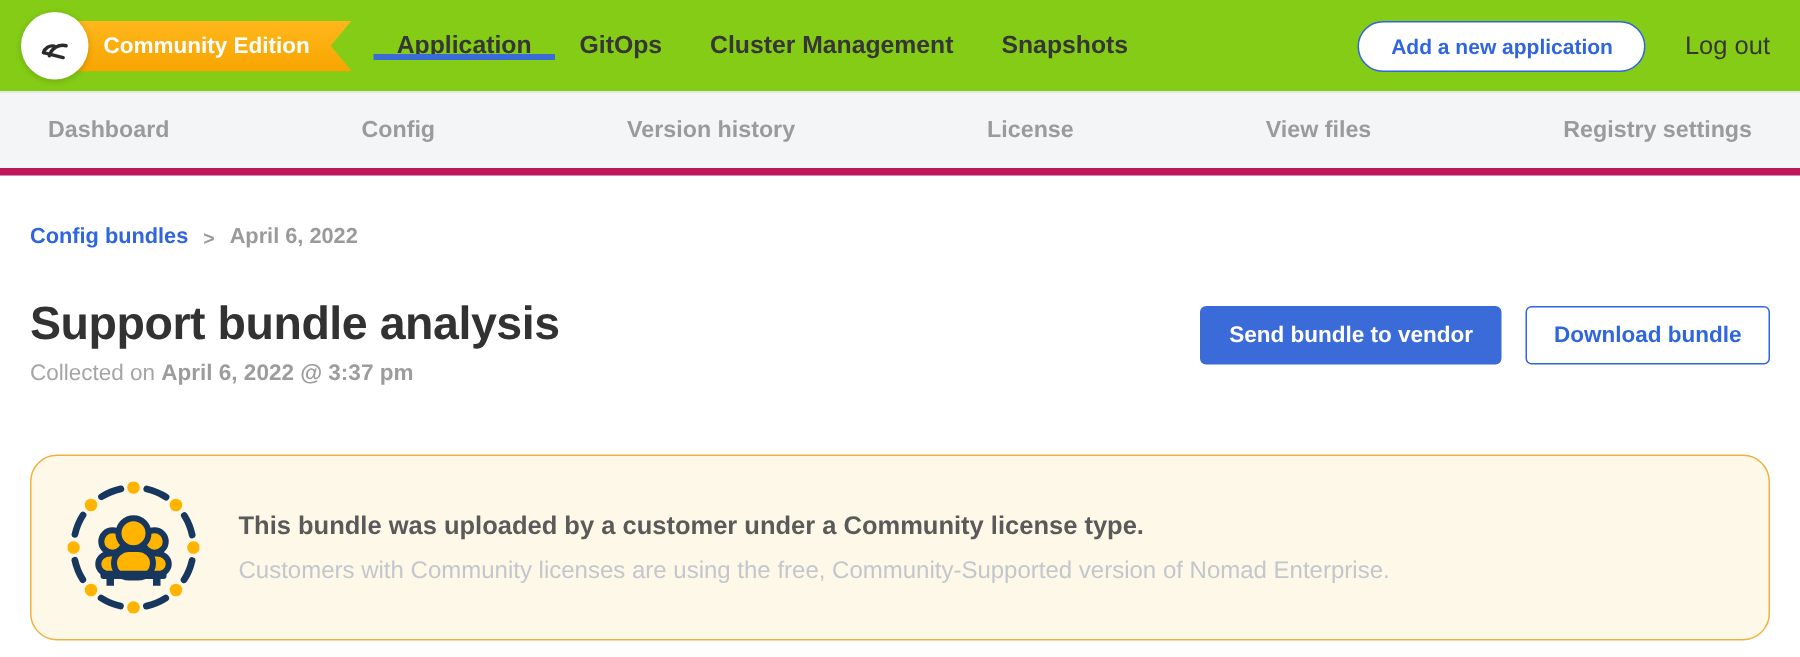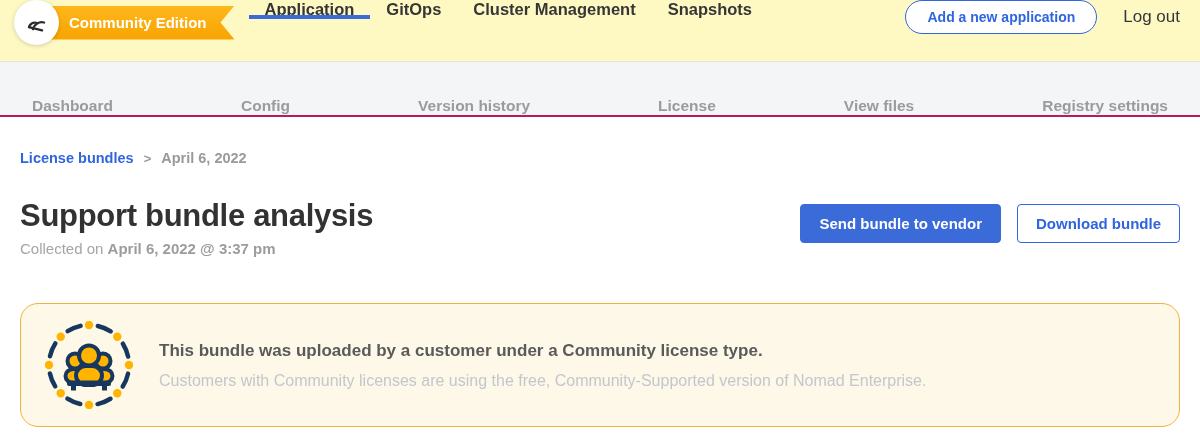--- a/index.html
+++ b/index.html
@@ -3,22 +3,22 @@
 <meta charset="utf-8">
 <style>
   * { margin: 0; padding: 0; box-sizing: border-box; }
   html, body { width: 1200px; height: 438px; background: #ffffff; overflow: hidden; }
   body { font-family: "Liberation Sans", sans-serif; color: #363636; }
 
   
   .header {
     height: 61px;
     display: flex;
-    align-items: flex-start;
-    background: #fef9c3;
+    align-items: center;
+    background: #84cc16;
     padding: 0 20px 0 14px;
   }
   .logo-wrap { display: flex; align-items: center; position: relative; }
   .logo-circle {
     width: 45px; height: 45px; border-radius: 50%;
     background: #ffffff;
     box-shadow: 0 1px 4px rgba(0,0,0,.18);
     display: flex; align-items: center; justify-content: center;
     position: relative; z-index: 2;
   }
@@ -51,22 +51,22 @@
     font-size: 14px; font-weight: 700; cursor: pointer; white-space: nowrap;
     font-family: "Liberation Sans", sans-serif;
   }
   .logout-link { font-size: 17px; font-weight: 500; color: #363636; cursor: pointer; white-space: nowrap; }
 
   
   .subnav {
     height: 56px;
     background: #f4f5f6;
     border-top: 1px solid #e4e5e7;
-    border-bottom: 2px solid #be185d;
-    display: flex; justify-content: space-between; align-items: flex-end;
+    border-bottom: 5px solid #be185d;
+    display: flex; justify-content: space-between; align-items: center;
     padding: 0 22px;
   }
   .subnav-item {
     display: flex; align-items: center;
     padding: 0 10px;
     font-size: 15.5px; font-weight: 600; color: #9b9b9b;
     cursor: pointer; position: relative; white-space: nowrap;
   }
   .subnav-item.active { color: #363636; }
   .subnav-item.active::after {
@@ -143,21 +143,21 @@
   <div class="subnav-item">Config</div>
   <div class="subnav-item">Version history</div>
   <div class="subnav-item">License</div>
   <div class="subnav-item">View files</div>
   <div class="subnav-item">Registry settings</div>
 </div>
 
 <div class="content">
 
   <div class="breadcrumb">
-    <span class="breadcrumb-link">License bundles</span>
+    <span class="breadcrumb-link">Config bundles</span>
     <span class="breadcrumb-sep">&gt;</span>
     <span class="breadcrumb-current">April 6, 2022</span>
   </div>
 
   <div class="title-row">
     <div>
       <div class="page-title">Support bundle analysis</div>
       <div class="page-subtitle">
         <span>Collected on </span><b>April 6, 2022 @ 3:37 pm</b>
       </div>

